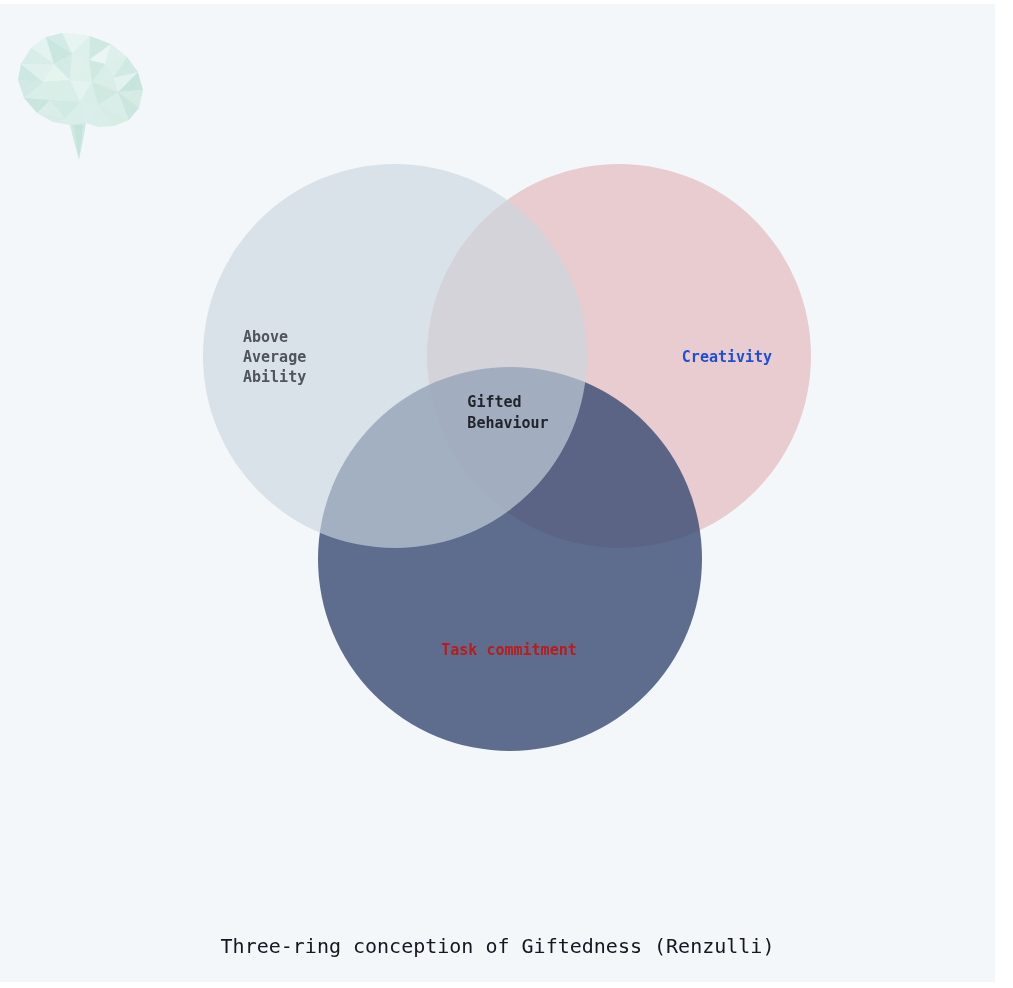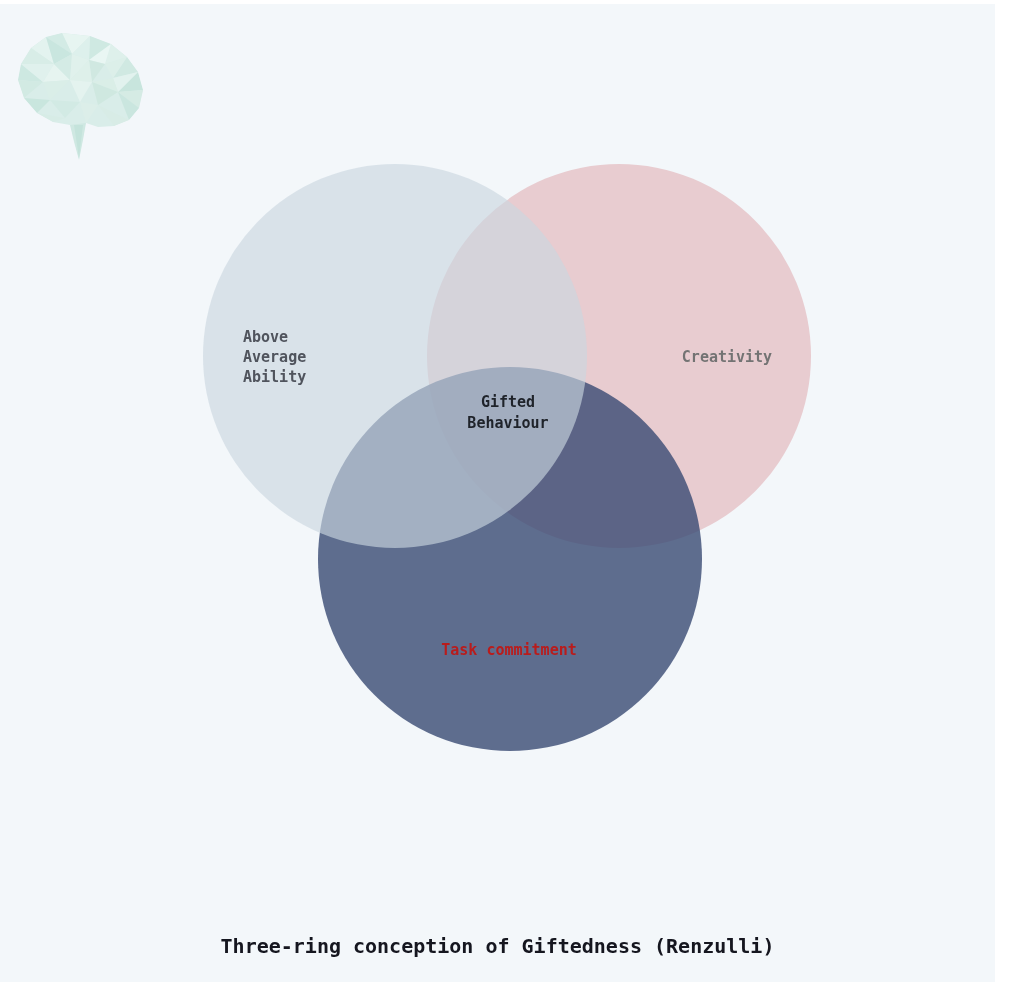--- a/index.html
+++ b/index.html
@@ -22,34 +22,34 @@
   .label {
     position:absolute; font-weight:bold; font-size:15px; line-height:20px;
     white-space:pre-line; letter-spacing:0;
   }
   .label-left {
     left:243px; top:353px; transform:translateY(-50%);
     text-align:left; color:#50545d;
   }
   .label-right {
     left:727px; top:353px; transform:translate(-50%,-50%);
-    text-align:right; color:#737373;
+    text-align:right; color:#1d4ed8;
   }
   .label-center {
     left:508px; top:409px; transform:translate(-50%,-50%);
-    text-align:center; color:#1f232a; line-height:21px;
+    text-align:left; color:#1f232a; line-height:21px;
   }
   .label-bottom {
     left:509px; top:646px; transform:translate(-50%,-50%);
     text-align:center; color:#b91c1c;
   }
   .title {
     position:absolute; left:0; top:942px; width:100%;
     transform:translateY(-50%); text-align:center;
-    font-size:20px; font-weight:bold; color:#15161f;
+    font-size:20px; font-weight:normal; color:#15161f;
   }
 </style>
 </head>
 <body>
 
 <div class="page">
   <div class="canvas">
 
     <svg class="brain" viewBox="0 0 140 135" aria-hidden="true">
       <defs>

